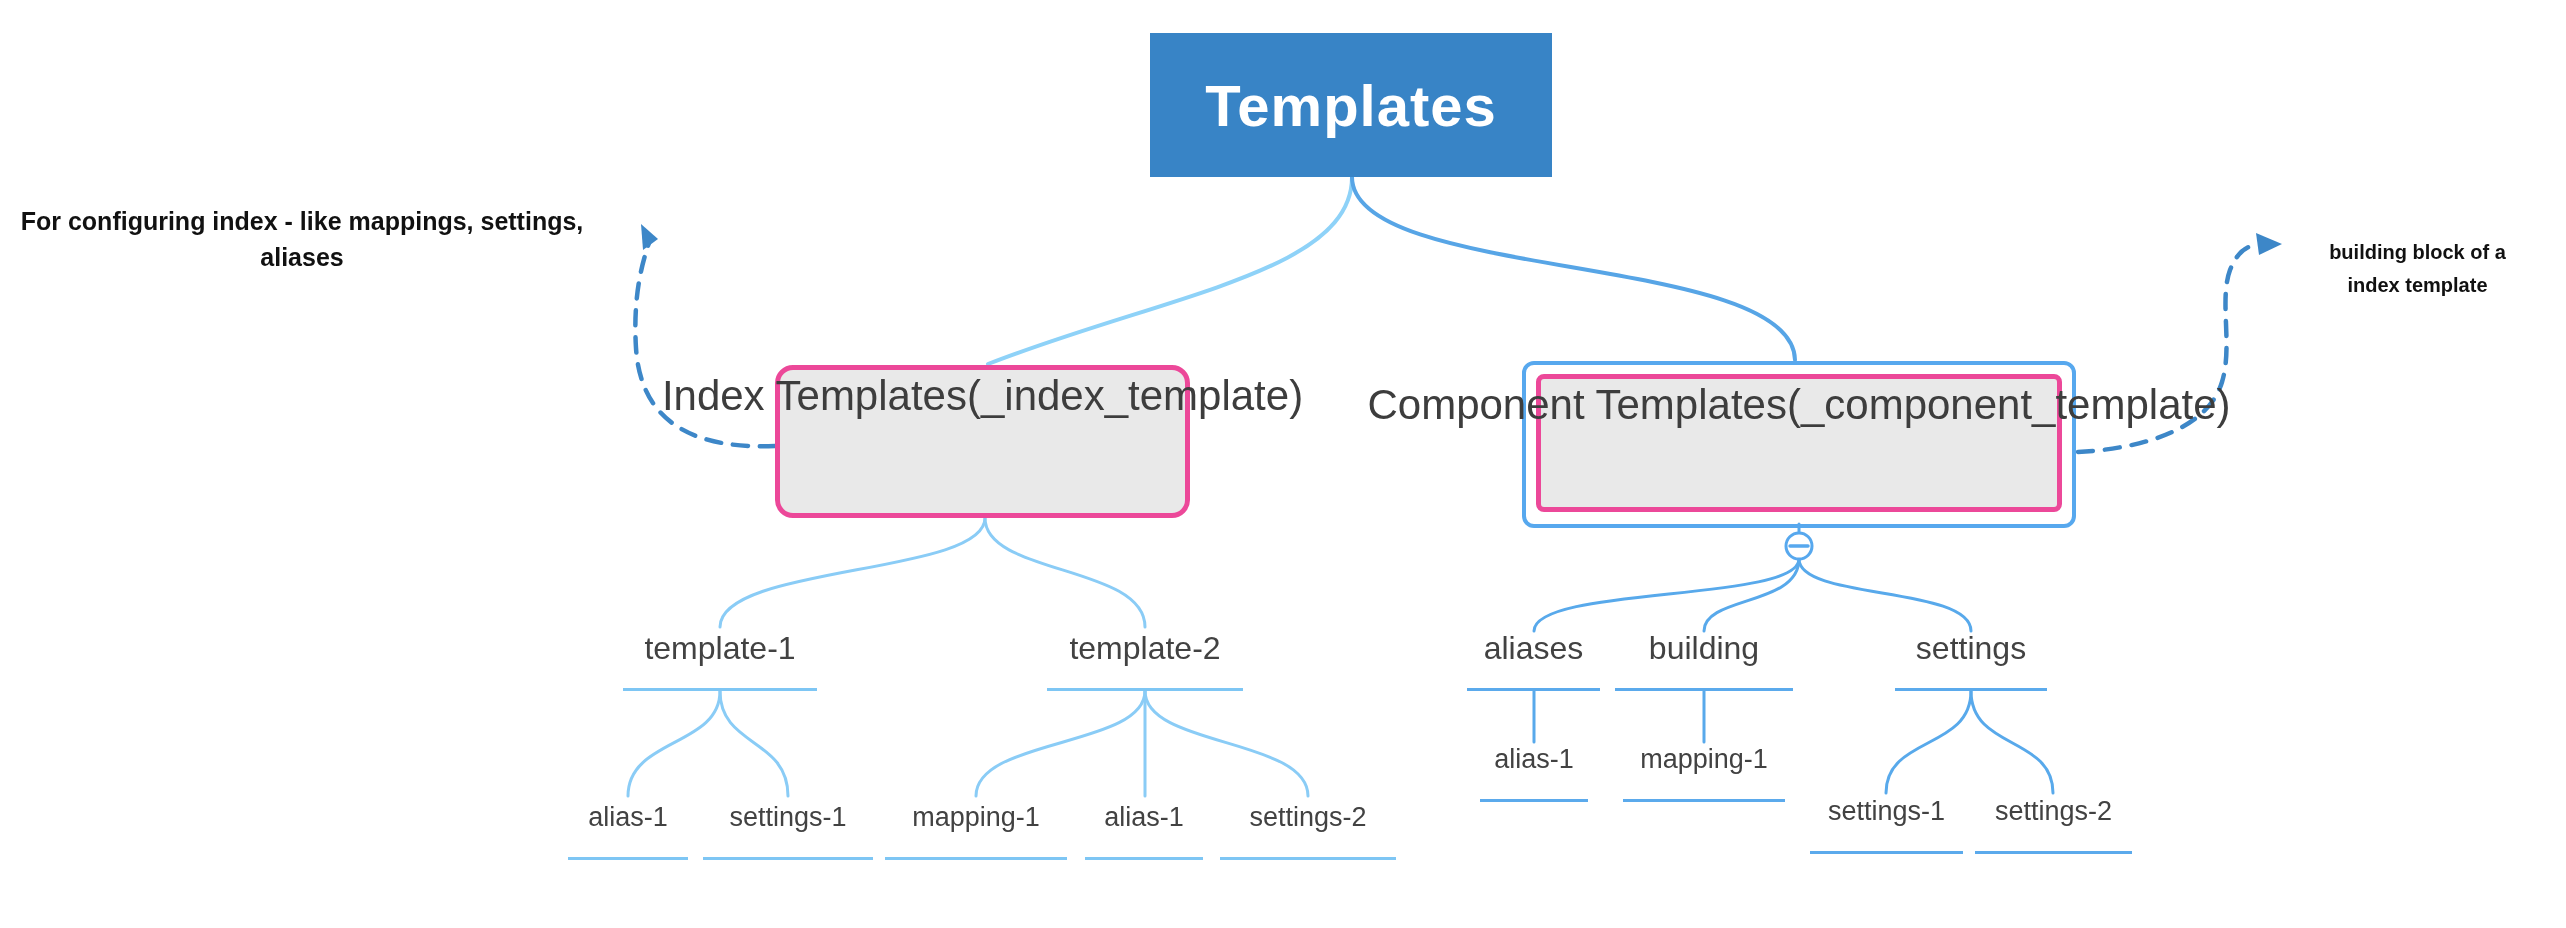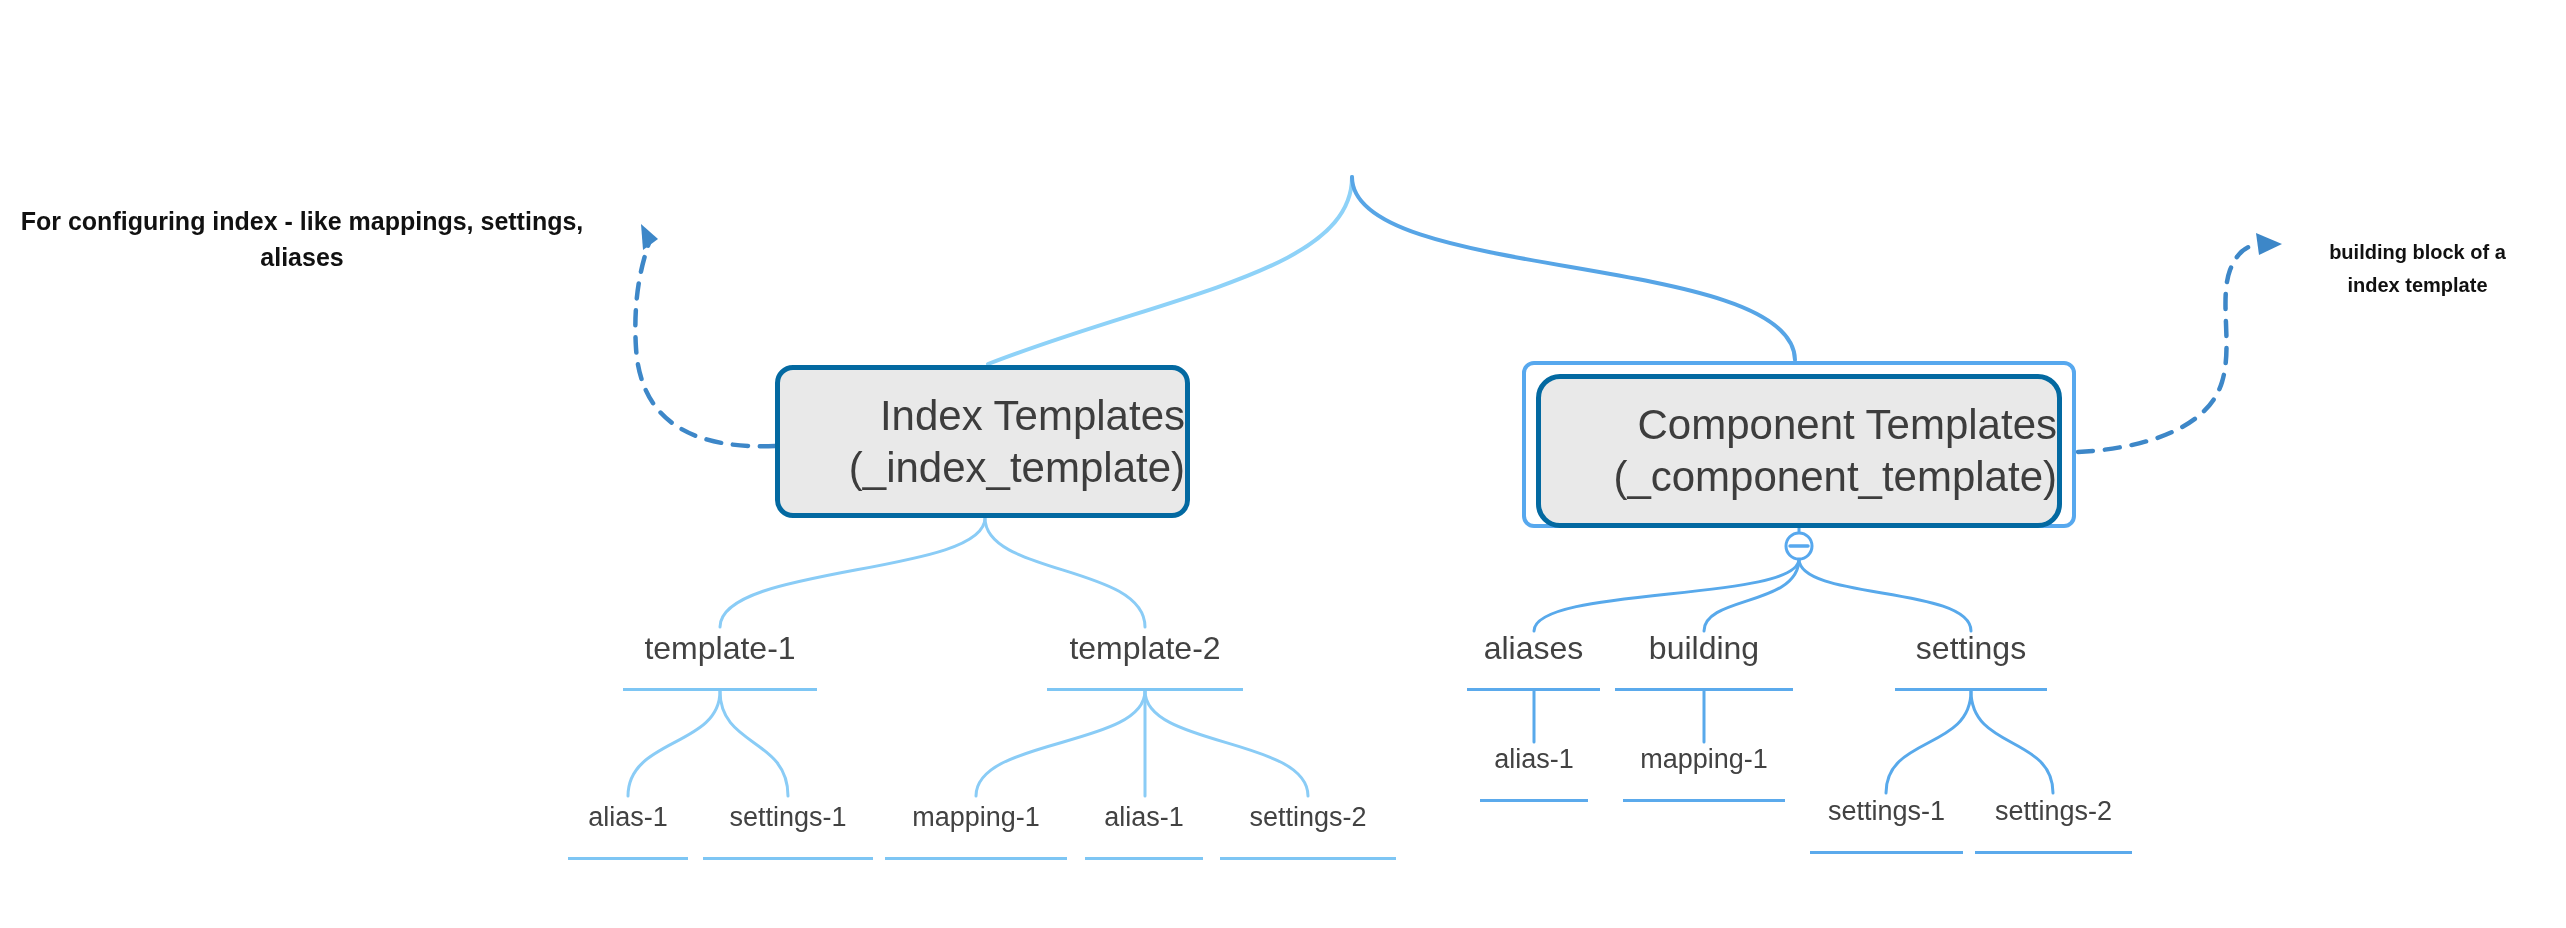--- a/index.html
+++ b/index.html
@@ -4,27 +4,27 @@
 <style>
   html,body{margin:0;padding:0;background:#ffffff;}
   .canvas{position:relative;width:2566px;height:928px;background:#ffffff;overflow:hidden;
           font-family:"Liberation Sans", sans-serif;}
   svg.edges{position:absolute;left:0;top:0;width:2566px;height:928px;}
 
   .rootbox{position:absolute;left:1150px;top:33px;width:402px;height:144px;
            background:#3884c6;display:flex;align-items:center;justify-content:center;}
   .rootbox span{color:#ffffff;font-size:58px;font-weight:bold;letter-spacing:1px;}
 
-  .graybox{position:absolute;background:#e9e9e9;border:5px solid #0369a1;border-radius:18px;
-           box-sizing:border-box;display:flex;flex-direction:column;align-items:flex-end;justify-content:center;}
+  .graybox{position:absolute;background:#e9e9e9;border:5px solid #ec4899;border-radius:18px;
+           box-sizing:border-box;display:flex;align-items:flex-start;justify-content:center;}
   .graybox .l1,.graybox .l2{color:#3d3d3d;font-size:42px;line-height:52px;white-space:nowrap;}
   .indexbox{left:775px;top:365px;width:415px;height:153px;}
   .selring{position:absolute;left:1522px;top:361px;width:554px;height:167px;
            border:4px solid #57a8ee;border-radius:12px;box-sizing:border-box;}
-  .compbox{left:1536px;top:374px;width:526px;height:154px;border-radius:24px;}
+  .compbox{left:1536px;top:374px;width:526px;height:138px;border-radius:8px;}
 
   .node{position:absolute;box-sizing:border-box;display:flex;align-items:flex-end;justify-content:center;
         border-bottom:3px solid #7ec6f4;color:#424242;white-space:nowrap;}
   .lvl1{height:50px;padding-bottom:21px;font-size:32px;}
   .leaf{height:44px;padding-bottom:24px;font-size:27px;}
   .left{border-bottom-color:#7ec6f4;}
   .right{border-bottom-color:#5baaec;}
 
   .note{position:absolute;text-align:center;color:#111111;font-weight:bold;}
   .note-left{left:0;top:203px;width:604px;font-size:25px;line-height:36px;}
@@ -67,20 +67,23 @@
     </g>
 
     <g fill="none" stroke="#3d87c8" stroke-width="4.5" stroke-linecap="round" stroke-dasharray="15 12">
       <path d="M775,446 C700,449 641,427 636,348 C633,299 641,266 649,243"></path>
       <path d="M2078,452 C2136,449 2207,432 2222,382 C2233,346 2219,300 2230,270 C2237,252 2247,246 2256,245"></path>
     </g>
     <polygon points="641,224 658,239 643,250" fill="#3d87c8"></polygon>
     <polygon points="2282,244 2256,233 2259,255" fill="#3d87c8"></polygon>
   </svg>
 
+  <div class="rootbox">
+    <span>Templates</span>
+  </div>
 
   <div class="note note-left">
     <div>For configuring index - like mappings, settings,</div>
     <div>aliases</div>
   </div>
   <div class="note note-right">
     <div>building block of a</div>
     <div>index template</div>
   </div>
 

